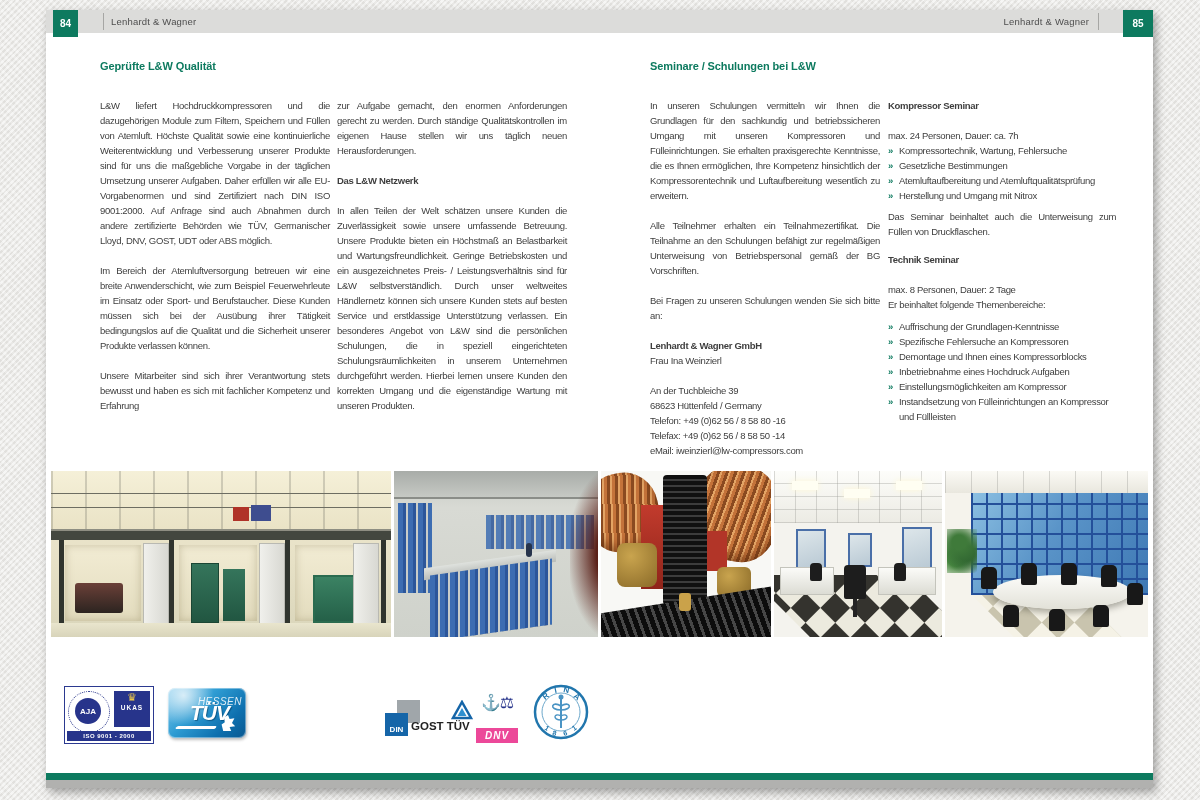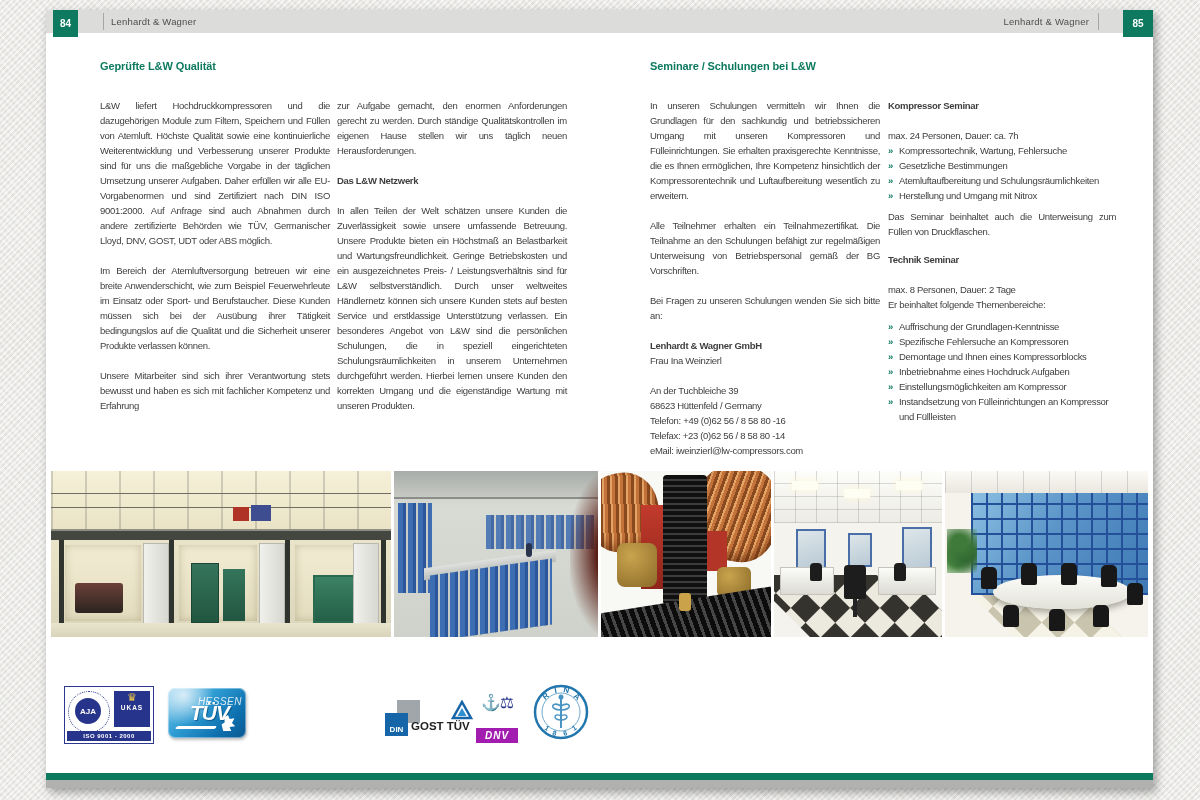--- a/index.html
+++ b/index.html
@@ -132,21 +132,21 @@
   .gl{left:210px;top:672px;width:126px;height:62px;}
   .gl .globe{position:absolute;left:46px;top:0;}
   .gl .label{position:absolute;left:0;bottom:2px;width:100%;text-align:center;font-size:12.5px;color:#6c6c6c;letter-spacing:.4px;white-space:nowrap;}
   .dingost{left:339px;top:690px;width:96px;height:45px;}
   .dingost .sq-gray{position:absolute;left:12px;top:0;width:23px;height:23px;background:#a0a6aa;}
   .dingost .sq-blue{position:absolute;left:0;top:13px;width:23px;height:23px;background:#1565a8;color:#fff;font-size:8px;font-weight:bold;display:flex;align-items:flex-end;justify-content:center;padding-bottom:2px;box-sizing:border-box;}
   .dingost .gost{position:absolute;left:26px;top:20px;font-size:11.5px;font-weight:bold;color:#222;white-space:nowrap;}
   .dingost .tri{position:absolute;left:66px;top:0;}
   .dnv{left:430px;top:673px;width:42px;height:62px;background:#fff;}
   .dnv .anchors{position:absolute;left:0;top:0;width:100%;height:44px;color:#27348b;font-size:16px;text-align:center;line-height:40px;letter-spacing:-2px;}
-  .dnv .bar{position:absolute;left:0;bottom:2px;width:100%;height:15px;background:#a21caf;color:#fff;font-size:10px;font-weight:bold;font-style:italic;text-align:center;line-height:15px;letter-spacing:1px;}
+  .dnv .bar{position:absolute;left:0;bottom:2px;width:100%;height:15px;background:#ec4899;color:#fff;font-size:10px;font-weight:bold;font-style:italic;text-align:center;line-height:15px;letter-spacing:1px;}
   .rina{left:486px;top:672px;width:58px;height:60px;}
   
   .bar-green{position:absolute;left:0;bottom:8px;width:100%;height:7px;background:#0d7a5f;}
   .bar-gray{position:absolute;left:0;bottom:0;width:100%;height:8px;background:#b1b1af;}
 </style>
 </head>
 <body>
 
 <div class="sheet">
 
@@ -177,32 +177,32 @@
     <p>In unseren Schulungen vermitteln wir Ihnen die Grundlagen für den sachkundig und betriebssicheren Umgang mit unseren Kompressoren und Fülleinrichtungen. Sie erhalten praxisgerechte Kenntnisse, die es Ihnen ermöglichen, Ihre Kompetenz hinsichtlich der Kompressorentechnik und Luftaufbereitung wesentlich zu erweitern.</p>
     <p>Alle Teilnehmer erhalten ein Teilnahmezertifikat. Die Teilnahme an den Schulungen befähigt zur regelmäßigen Unterweisung von Betriebspersonal gemäß der BG Vorschriften.</p>
     <p>Bei Fragen zu unseren Schulungen wenden Sie sich bitte an:</p>
     <div class="contact">
       <p class="bold">Lenhardt &amp; Wagner GmbH</p>
       <p>Frau Ina Weinzierl</p>
       <div class="gap"></div>
       <p>An der Tuchbleiche 39</p>
       <p>68623 Hüttenfeld / Germany</p>
       <p>Telefon: +49 (0)62 56 / 8 58 80 -16</p>
-      <p>Telefax: +23 (0)62 56 / 8 58 80 -14</p>
+      <p>Telefax: +49 (0)62 56 / 8 58 50 -14</p>
       <p>eMail: iweinzierl@lw-compressors.com</p>
     </div>
   </div>
 
   <div class="col c4">
     <p class="subhead">Kompressor Seminar</p>
     <p class="cap">max. 24 Personen, Dauer: ca. 7h</p>
     <ul class="blist">
       <li><span class="bl">»</span><span>Kompressortechnik, Wartung, Fehlersuche</span></li>
       <li><span class="bl">»</span><span>Gesetzliche Bestimmungen</span></li>
-      <li><span class="bl">»</span><span>Atemluftaufbereitung und Schulungsräumlichkeiten</span></li>
+      <li><span class="bl">»</span><span>Atemluftaufbereitung und Atemluftqualitätsprüfung</span></li>
       <li><span class="bl">»</span><span>Herstellung und Umgang mit Nitrox</span></li>
     </ul>
     <p class="note">Das Seminar beinhaltet auch die Unterweisung zum Füllen von Druckflaschen.</p>
     <div class="semblock2">
       <p class="subhead">Technik Seminar</p>
       <p class="cap">max. 8 Personen, Dauer: 2 Tage</p>
       <p class="intro">Er beinhaltet folgende Themenbereiche:</p>
       <ul class="blist">
         <li><span class="bl">»</span><span>Auffrischung der Grundlagen-Kenntnisse</span></li>
         <li><span class="bl">»</span><span>Spezifische Fehlersuche an Kompressoren</span></li>

